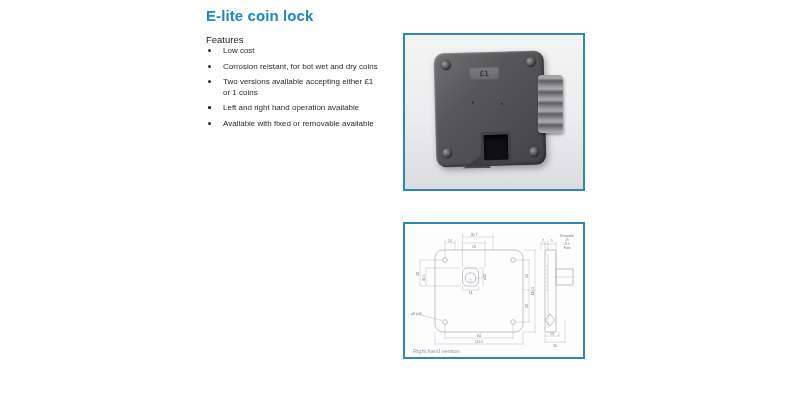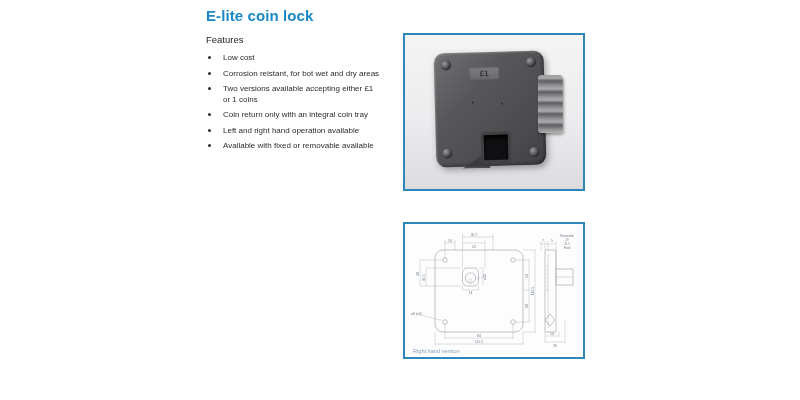--- a/index.html
+++ b/index.html
@@ -5,21 +5,21 @@
   * { margin:0; padding:0; box-sizing:border-box; }
   html,body { background:#ffffff; }
   body { font-family:"Liberation Sans", sans-serif; color:#27272a; }
   #stage { position:relative; width:800px; height:400px; background:#fff; overflow:hidden; }
 
   
   .title { position:absolute; left:206px; top:7px; font-size:15px; font-weight:700;
            color:#1a89c6; letter-spacing:.1px; }
   .features-heading { position:absolute; left:206px; top:34px; font-size:9.5px;
            font-weight:normal; color:#232326; }
-  ul.features { position:absolute; left:206px; top:53px; width:186px; list-style:none; }
+  ul.features { position:absolute; left:206px; top:46px; width:186px; list-style:none; }
   ul.features li { position:relative; padding-left:17px; margin-bottom:5px;
            font-size:8px; line-height:1.32; color:#2b2b2e; width:176px; }
   ul.features li .dot { position:absolute; left:2px; top:3px; width:3px; height:3px;
            border-radius:50%; background:#2b2b2e; }
 
   
   .frame { position:absolute; border:2px solid #2e86ba; background:#fff; }
   .photo-frame { left:403px; top:33px; width:182px; height:158px;
            background:linear-gradient(180deg,#f4f4f5 0%,#ececee 55%,#dcdcdf 100%); }
   .draw-frame  { left:403px; top:222px; width:182px; height:137px; background:#fdfdfe; }
@@ -67,23 +67,23 @@
 <body>
 
 <div id="stage">
 
   <div class="title">E-lite coin lock</div>
 
   <div class="features-heading">Features</div>
 
   <ul class="features">
     <li><span class="dot"></span><span>Low cost</span></li>
-    <li><span class="dot"></span><span>Corrosion reistant, for bot wet and dry areas</span></li>
+    <li><span class="dot"></span><span>Corrosion reistant, for bot wet and dry coins</span></li>
     <li><span class="dot"></span><span>Two versions available accepting either £1 or 1 coins</span></li>
-    <li><span class="dot"></span><span>Coin return only with an integral coin tray</span></li>
+    <li><span class="dot"></span></li>
     <li><span class="dot"></span><span>Left and right hand operation available</span></li>
     <li><span class="dot"></span><span>Available with fixed or removable available</span></li>
   </ul>
 
   <div class="frame photo-frame">
     <div class="bolt-stem"></div>
     <div class="lock-plate">
       <div class="screw tl"></div>
       <div class="screw tr"></div>
       <div class="screw bl"></div>

